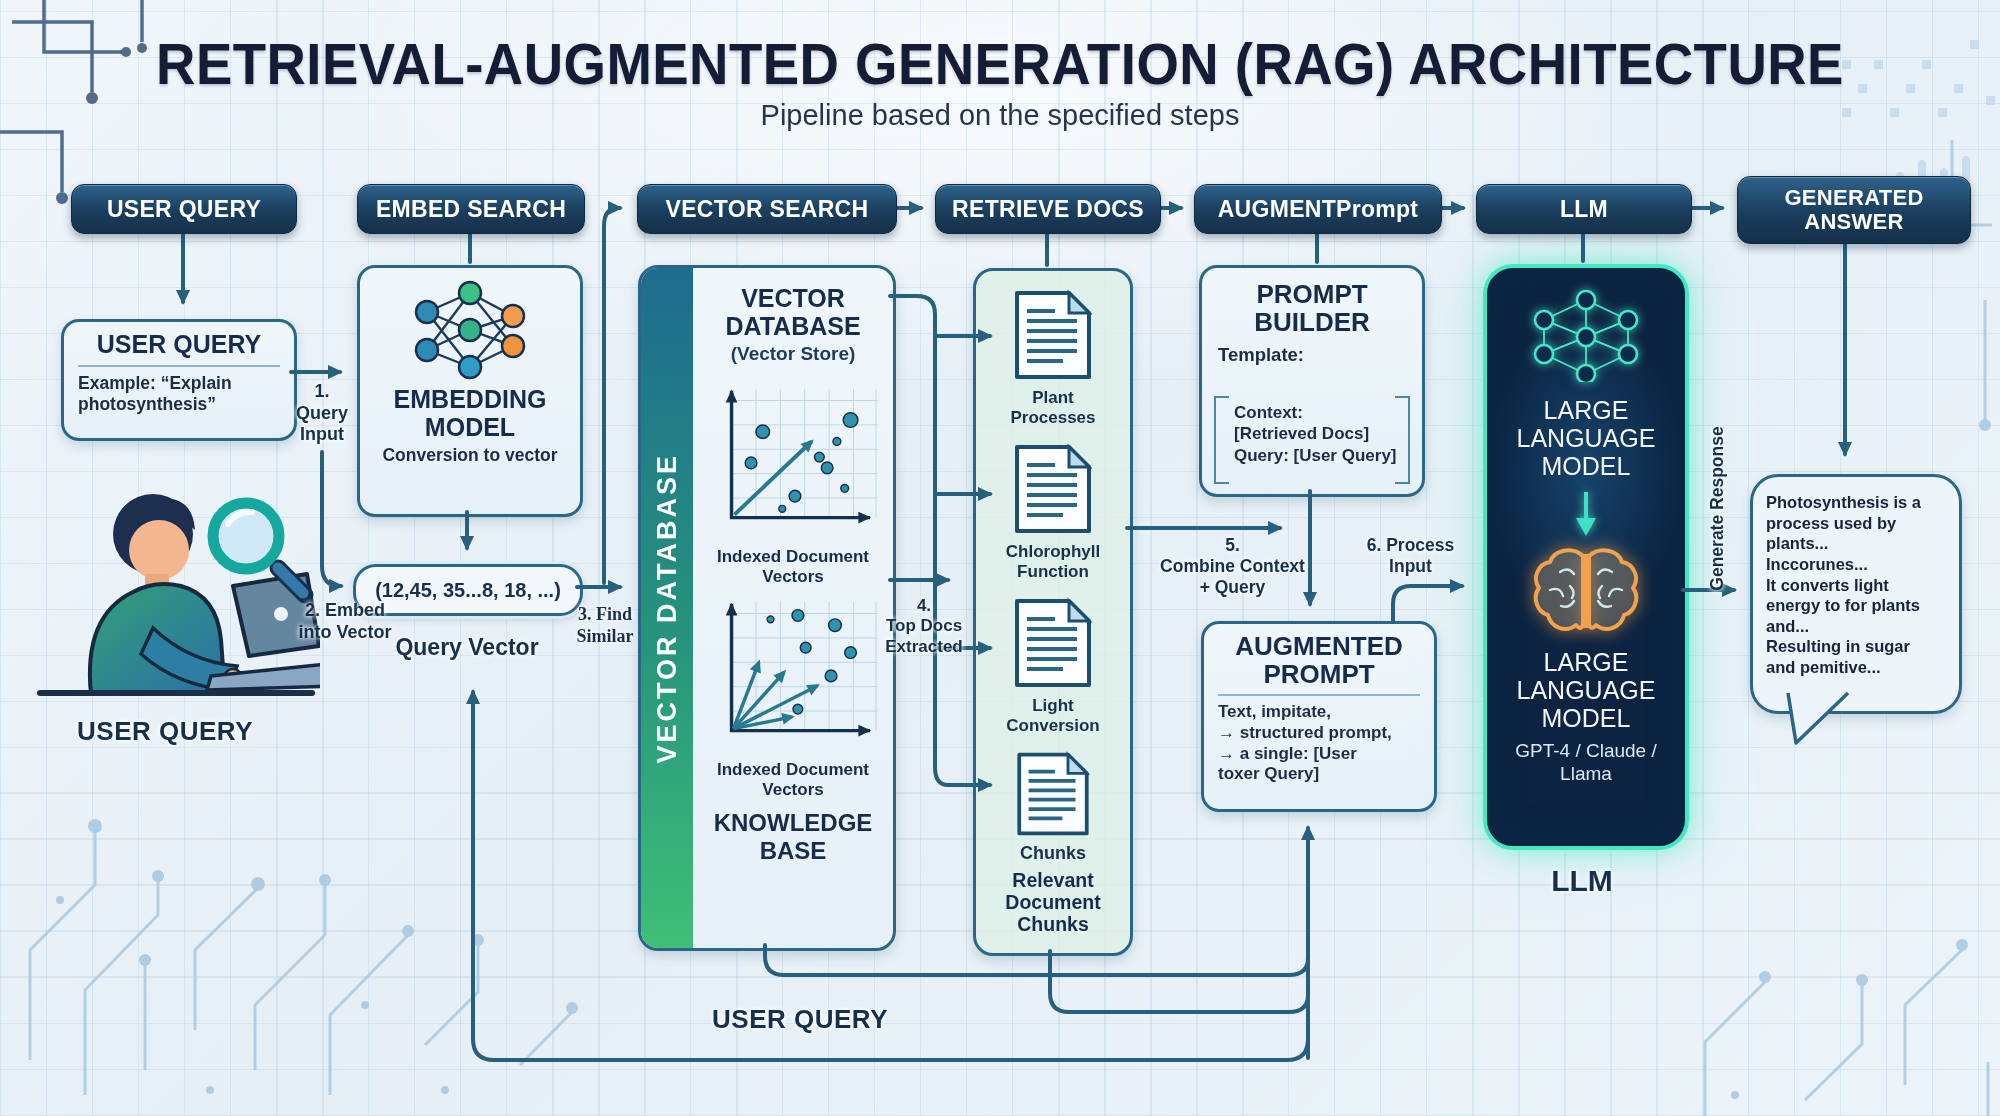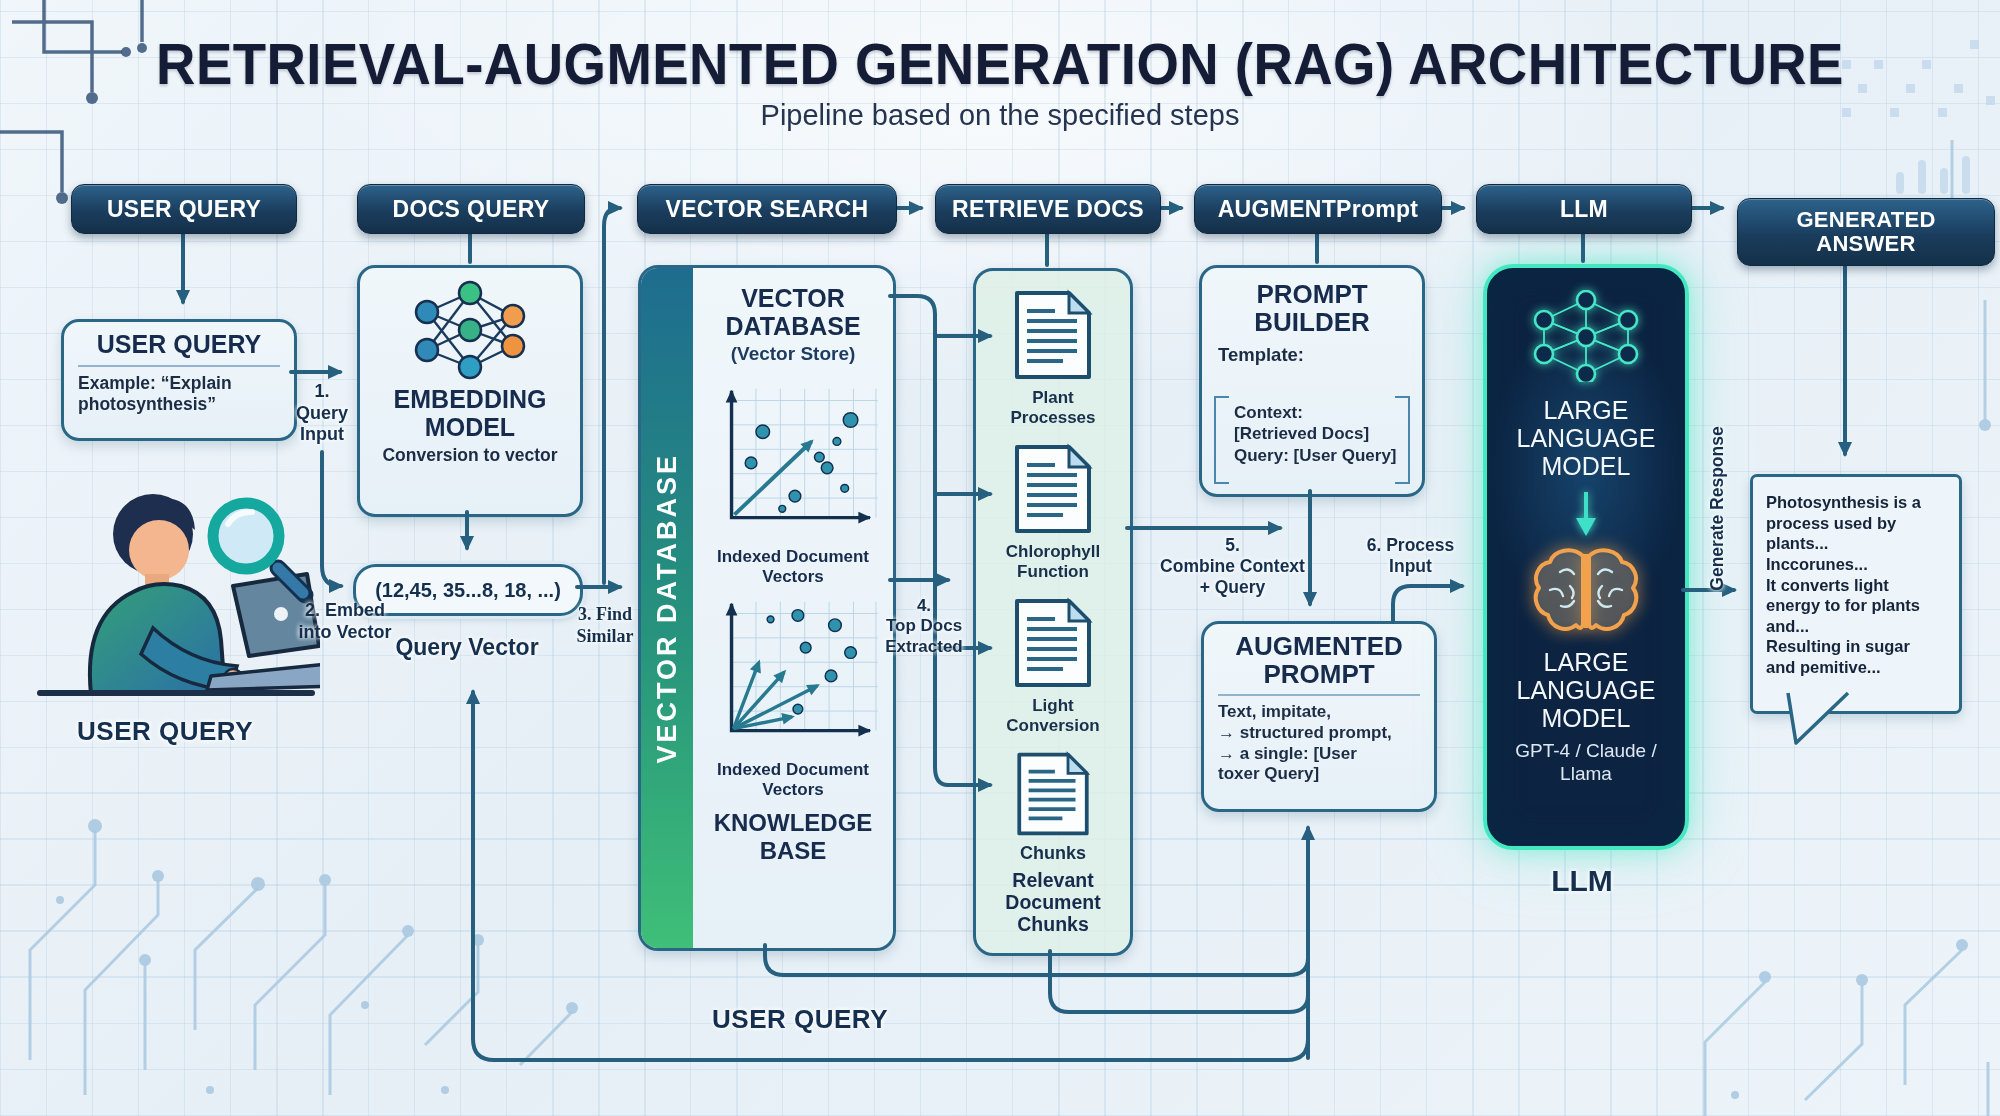--- a/index.html
+++ b/index.html
@@ -37,21 +37,21 @@
     font-size:27px;letter-spacing:3px;}
   .doc-label{font-weight:bold;color:#17304c;font-size:17px;line-height:1.15;text-align:center;}
   
   #llm-box{position:absolute;left:1483px;top:264px;width:198px;height:578px;border-radius:30px;z-index:2;
     background:radial-gradient(140px 220px at 50% 35%, #16436b 0%, #0c2442 70%);
     border:4px solid #43e8c1;
     box-shadow:0 0 26px rgba(64,232,194,.55),0 0 70px rgba(64,232,194,.22), inset 0 0 34px rgba(10,40,70,.8);
     display:flex;flex-direction:column;align-items:center;}
   .llm-title{color:#f4f8fb;font-weight:normal;font-size:25px;line-height:1.12;text-align:center;}
   
-  #bubble{position:absolute;left:1750px;top:474px;width:206px;height:234px;border-radius:7px;
+  #bubble{position:absolute;left:1750px;top:474px;width:206px;height:234px;border-radius:28px;
     background:#edf5fa;border:3.5px solid #2a6786;z-index:2;box-shadow:0 5px 12px rgba(30,70,100,.18);}
   #bubble-text{padding:15px 13px;font-size:16.5px;font-weight:bold;color:#16243a;line-height:1.25;}
   .bracket{position:absolute;top:0;width:13px;height:100%;border-top:2.5px solid #4a86ad;border-bottom:2.5px solid #4a86ad;}
 </style>
 </head>
 <body>
 
 <div id="canvas">
 
   <svg id="decor" class="abs" width="2000" height="1116" viewBox="0 0 2000 1116">
@@ -158,26 +158,26 @@
       <path d="M1845,242 V454" marker-end="url(#ah)"></path>
       <path d="M1308,1058 V828" marker-end="url(#ah)"></path>
       <path d="M473,730 V692" marker-end="url(#ah)"></path>
     </g>
   </svg>
 
   <div id="title" class="abs">RETRIEVAL-AUGMENTED GENERATION (RAG) ARCHITECTURE</div>
   <div id="subtitle" class="abs">Pipeline based on the specified steps</div>
 
   <div class="pill" style="left:71px;width:224px;">USER QUERY</div>
-  <div class="pill" style="left:357px;width:226px;">DOCS QUERY</div>
+  <div class="pill" style="left:357px;width:226px;">EMBED SEARCH</div>
   <div class="pill" style="left:637px;width:258px;">VECTOR SEARCH</div>
   <div class="pill" style="left:935px;width:224px;">RETRIEVE DOCS</div>
   <div class="pill" style="left:1194px;width:246px;">AUGMENTPrompt</div>
   <div class="pill" style="left:1476px;width:214px;">LLM</div>
-  <div class="pill" style="left:1737px;width:216px;top:176px;height:66px;font-size:22px;line-height:1.08;padding:0 20px;margin-top:22px;">GENERATED ANSWER</div>
+  <div class="pill" style="left:1737px;width:216px;top:176px;height:66px;font-size:22px;line-height:1.08;padding:0 8px;">GENERATED ANSWER</div>
 
   <div class="panel" style="left:61px;top:319px;width:230px;height:116px;">
     <div class="bt" style="font-size:25px;margin-top:8px;">USER QUERY</div>
     <div class="divider"></div>
     <div class="pre" style="font-size:17.5px;font-weight:bold;color:#1c2c44;padding:0 14px;line-height:1.2;">Example: “Explain
 photosynthesis”</div>
   </div>
 
   <svg class="abs" style="left:35px;top:478px;" width="285" height="235" viewBox="0 0 285 235">
     <defs>

